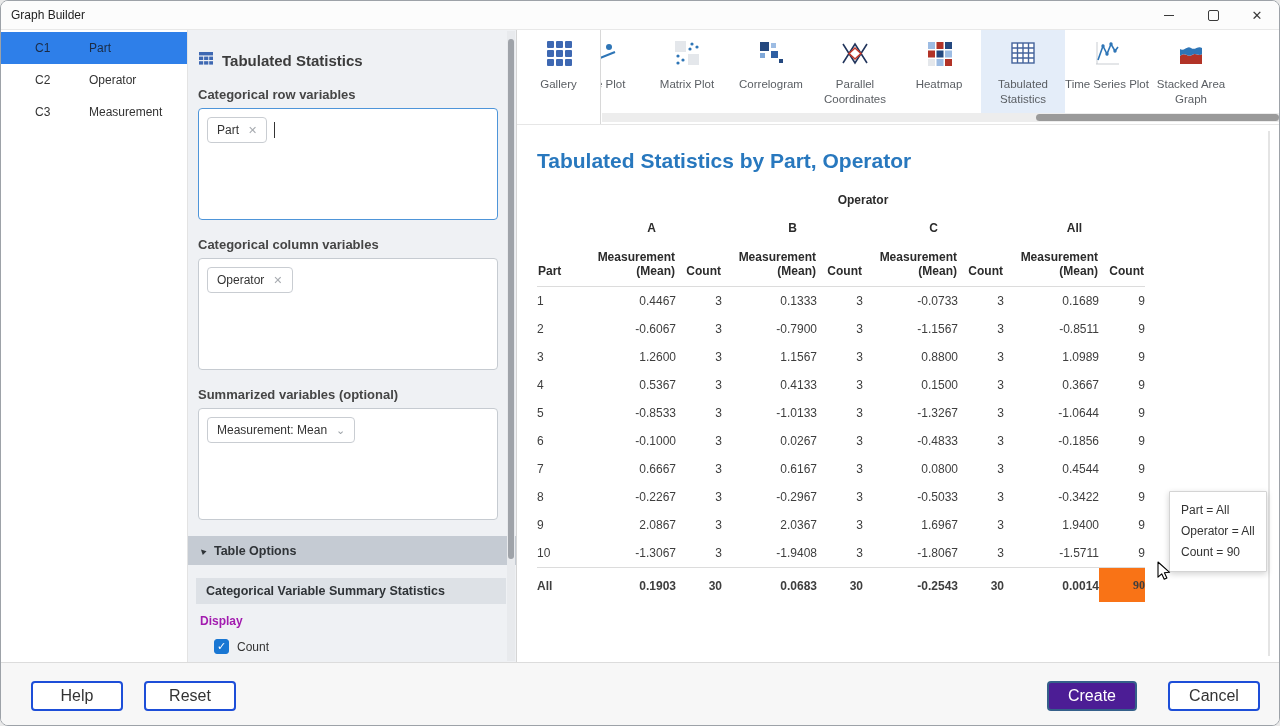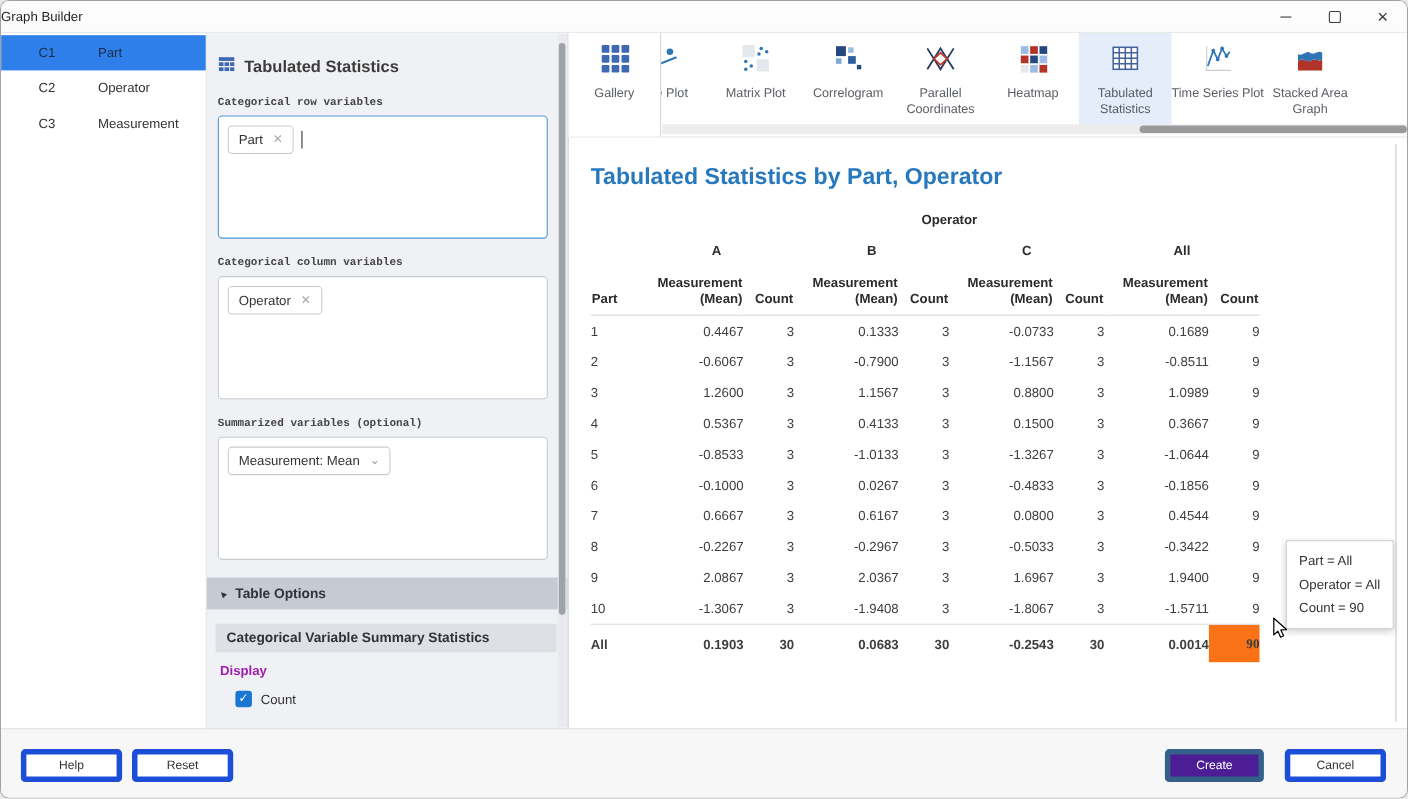--- a/index.html
+++ b/index.html
@@ -3,42 +3,42 @@
 <meta charset="utf-8">
 <style>
   html,body{margin:0;padding:0;width:1280px;height:726px;overflow:hidden;
     font-family:"Liberation Sans","DejaVu Sans",sans-serif;background:#e9e9e9;}
   .window{position:relative;width:1280px;height:726px;box-sizing:border-box;
     border:1px solid #9DA2A8;border-radius:8px;overflow:hidden;background:#fff;}
 
   
   .titlebar{height:28px;background:#FCFCFC;border-bottom:1px solid #E8E8E8;
     display:flex;align-items:center;}
-  .title-text{font-size:12px;color:#1F1F1F;flex:1;}
+  .title-text{font-size:12px;color:#1F1F1F;padding-left:10px;flex:1;}
   .win-controls{display:flex;height:28px;}
   .win-btn{width:44px;height:28px;display:flex;align-items:center;justify-content:center;cursor:default;}
   .glyph-min{width:10px;height:1px;background:#3A3A3A;}
   .glyph-max{width:9px;height:9px;border:1px solid #3A3A3A;border-radius:2px;}
   .glyph-close{font-size:13px;color:#3A3A3A;line-height:1;}
 
   
   .content{display:flex;height:632px;}
 
   
   .sidebar{width:187px;box-sizing:border-box;background:#fff;border-right:1px solid #E3E3E3;padding-top:2px;}
   .side-row{height:32px;display:flex;align-items:center;font-size:12px;color:#333;}
   .side-row .cid{margin-left:34px;width:54px;}
   .side-row.selected{background:#2E7FE9;color:#1B2B44;}
 
   
   .panel{width:329px;box-sizing:border-box;background:#EFF1F4;border-right:1px solid #D5D5D5;
     position:relative;padding:0 18px 0 10px;overflow:hidden;}
   .panel-head{display:flex;align-items:center;gap:8px;margin-top:20px;}
   .panel-head h2{font-size:15px;color:#3C3C3C;margin:0;font-weight:bold;}
-  .flabel{font-size:10px;font-weight:bold;color:#454545;margin:17px 0 6px;font-family:Liberation Mono, monospace;}
+  .flabel{font-size:13px;font-weight:bold;color:#454545;margin:17px 0 6px;}
   .vbox{background:#fff;border:1px solid #C6CBD1;border-radius:4px;height:112px;
     box-sizing:border-box;padding:8px;}
   .vbox.focused{border-color:#4E95D9;}
   .chip{display:inline-flex;align-items:center;gap:9px;background:#fff;border:1px solid #C9CDD2;
     border-radius:4px;padding:5px 9px;font-size:12px;color:#333;}
   .chip .x{color:#A7ABB0;font-size:11px;line-height:1;}
   .chip .chev{color:#9AA0A6;font-size:11px;line-height:1;}
   .caret{display:inline-block;width:1px;height:16px;background:#333;margin-left:7px;vertical-align:middle;}
   .table-options{margin:16px -18px 0 -10px;height:29px;background:#C5CBD3;display:flex;
     align-items:center;padding-left:10px;gap:7px;font-size:12.5px;font-weight:bold;color:#2F3337;}
@@ -80,22 +80,22 @@
   th.countcol{text-align:right;}
   tbody td{padding:7px 0;text-align:right;}
   tbody td.partcol{text-align:left;}
   tr.total td{font-weight:bold;border-top:1px solid #DCDCDC;padding:10px 0 9px;}
   tr.total td.hl{background:#f97316;font-family:Liberation Serif, serif;}
 
   
   .footer{height:66px;box-sizing:border-box;background:#F7F7F7;border-top:1px solid #DCDCDC;
     display:flex;align-items:center;padding:0 19px 0 18px;gap:9px;}
   .footer .spacer{flex:1;}
-  .btn{height:30px;min-width:92px;box-sizing:border-box;border:5px solid #1d4ed8;border-radius:4px;
-    background:#fff;font-size:11px;color:#333;font-family:inherit;padding:0 14px;}
+  .btn{height:30px;min-width:92px;box-sizing:border-box;border:2px solid #1d4ed8;border-radius:4px;
+    background:#fff;font-size:16px;color:#333;font-family:inherit;padding:0 14px;margin-left:12px;}
   .btn.primary{background:#4c1d95;border-color:#35608A;color:#fff;min-width:90px;margin-right:10px;}
 
   
   .tooltip{position:absolute;left:1168px;top:490px;background:#fff;border:1px solid #D4D4D4;
     box-shadow:0 2px 6px rgba(0,0,0,0.18);padding:8px 11px;z-index:40;border-radius:1px;}
   .tooltip div{font-size:12px;color:#333;line-height:21px;white-space:nowrap;}
   .cursor{position:absolute;left:1153px;top:560px;z-index:50;}
 </style>
 </head>
 <body>

